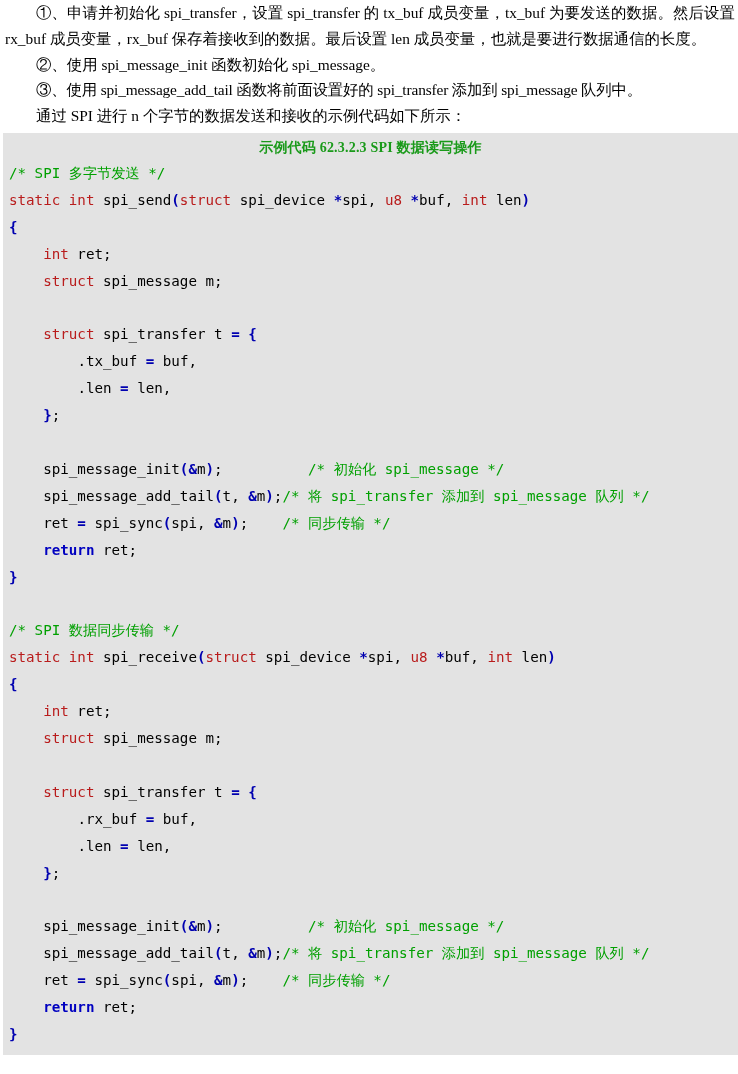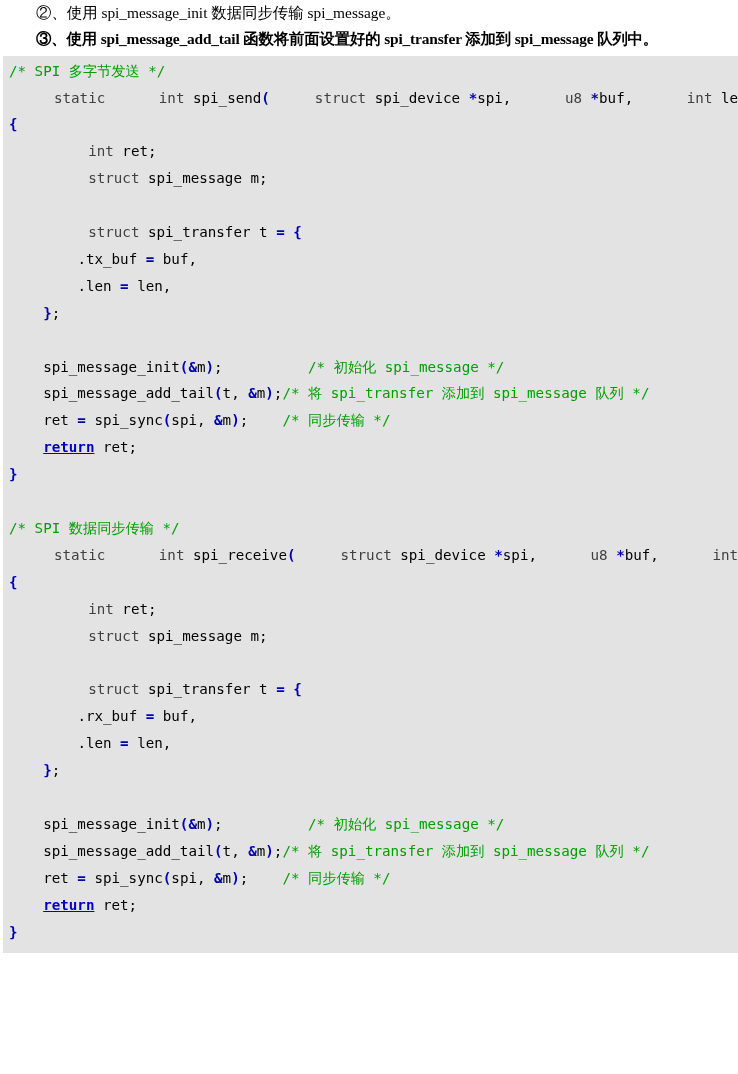--- a/index.html
+++ b/index.html
@@ -28,21 +28,20 @@
     text-justify: inter-ideograph;
     color: #000000;
     margin: 0;
     white-space: normal;
   }
   .para.indent {
     text-indent: 31px;
   }
   .para.tight {
     letter-spacing: -0.15px;
-    font-weight: bold;
   }
 
   
   .codeblock {
     position: relative;
     margin: 4px 0 0 3px;
     width: 735px;
     background: #e3e3e3;
     box-sizing: border-box;
     padding: 3px 0 6px 0;
@@ -61,35 +60,38 @@
     margin: 0;
     padding: 0 0 0 6px;
     font-family: "Liberation Mono", "DejaVu Sans Mono", monospace;
     font-size: 14.2px;
     line-height: 25.9px;
     color: #000000;
     white-space: pre;
     letter-spacing: 0px;
   }
   pre.code .cmt   { color: #00a000; }
-  pre.code .kw    { color: #404040; margin-left: 45px; }
+  pre.code .kw    { color: #b91c1c; }
   pre.code .op    { color: #0000b0; font-weight: bold; }
-  pre.code .bkw   { color: #0000c0; font-weight: bold; text-decoration: underline; }
+  pre.code .bkw   { color: #0000c0; font-weight: bold; }
   pre.code .pl    { color: #000000; }
   .cn { font-family: Liberation Mono, monospace; text-align: right; }
 </style>
 </head>
 <body>
 
 <div class="prose">
-  <p class="para indent">②、使用 spi_message_init 数据同步传输 spi_message。</p>
+  <p class="para indent">①、申请并初始化 spi_transfer，设置 spi_transfer 的 tx_buf 成员变量，tx_buf 为要发送的数据。然后设置 rx_buf 成员变量，rx_buf 保存着接收到的数据。最后设置 len 成员变量，也就是要进行数据通信的长度。</p>
+  <p class="para indent">②、使用 spi_message_init 函数初始化 spi_message。</p>
   <p class="para indent tight">③、使用 spi_message_add_tail 函数将前面设置好的 spi_transfer 添加到 spi_message 队列中。</p>
+  <p class="para indent">通过 SPI 进行 n 个字节的数据发送和接收的示例代码如下所示：</p>
 </div>
 
 <div class="codeblock">
+  <div class="code-title">示例代码 62.3.2.3 SPI 数据读写操作</div>
   <pre class="code"><code id="code-target"><span class="cmt">/* SPI <span class="cn">多字节发送</span> */</span>
 <span class="kw">static</span><span class="pl"> </span><span class="kw">int</span><span class="pl"> </span><span class="pl">spi_send</span><span class="op">(</span><span class="kw">struct</span><span class="pl"> </span><span class="pl">spi_device</span><span class="pl"> </span><span class="op">*</span><span class="pl">spi</span><span class="pl">,</span><span class="pl"> </span><span class="kw">u8</span><span class="pl"> </span><span class="op">*</span><span class="pl">buf</span><span class="pl">,</span><span class="pl"> </span><span class="kw">int</span><span class="pl"> </span><span class="pl">len</span><span class="op">)</span>
 <span class="op">{</span>
 <span class="pl"> </span><span class="pl"> </span><span class="pl"> </span><span class="pl"> </span><span class="kw">int</span><span class="pl"> </span><span class="pl">ret</span><span class="pl">;</span>
 <span class="pl"> </span><span class="pl"> </span><span class="pl"> </span><span class="pl"> </span><span class="kw">struct</span><span class="pl"> </span><span class="pl">spi_message</span><span class="pl"> </span><span class="pl">m</span><span class="pl">;</span>
 
 <span class="pl"> </span><span class="pl"> </span><span class="pl"> </span><span class="pl"> </span><span class="kw">struct</span><span class="pl"> </span><span class="pl">spi_transfer</span><span class="pl"> </span><span class="pl">t</span><span class="pl"> </span><span class="op">=</span><span class="pl"> </span><span class="op">{</span>
 <span class="pl"> </span><span class="pl"> </span><span class="pl"> </span><span class="pl"> </span><span class="pl"> </span><span class="pl"> </span><span class="pl"> </span><span class="pl"> </span><span class="pl">.</span><span class="pl">tx_buf</span><span class="pl"> </span><span class="op">=</span><span class="pl"> </span><span class="pl">buf</span><span class="pl">,</span>
 <span class="pl"> </span><span class="pl"> </span><span class="pl"> </span><span class="pl"> </span><span class="pl"> </span><span class="pl"> </span><span class="pl"> </span><span class="pl"> </span><span class="pl">.</span><span class="pl">len</span><span class="pl"> </span><span class="op">=</span><span class="pl"> </span><span class="pl">len</span><span class="pl">,</span>
 <span class="pl"> </span><span class="pl"> </span><span class="pl"> </span><span class="pl"> </span><span class="op">}</span><span class="pl">;</span>

